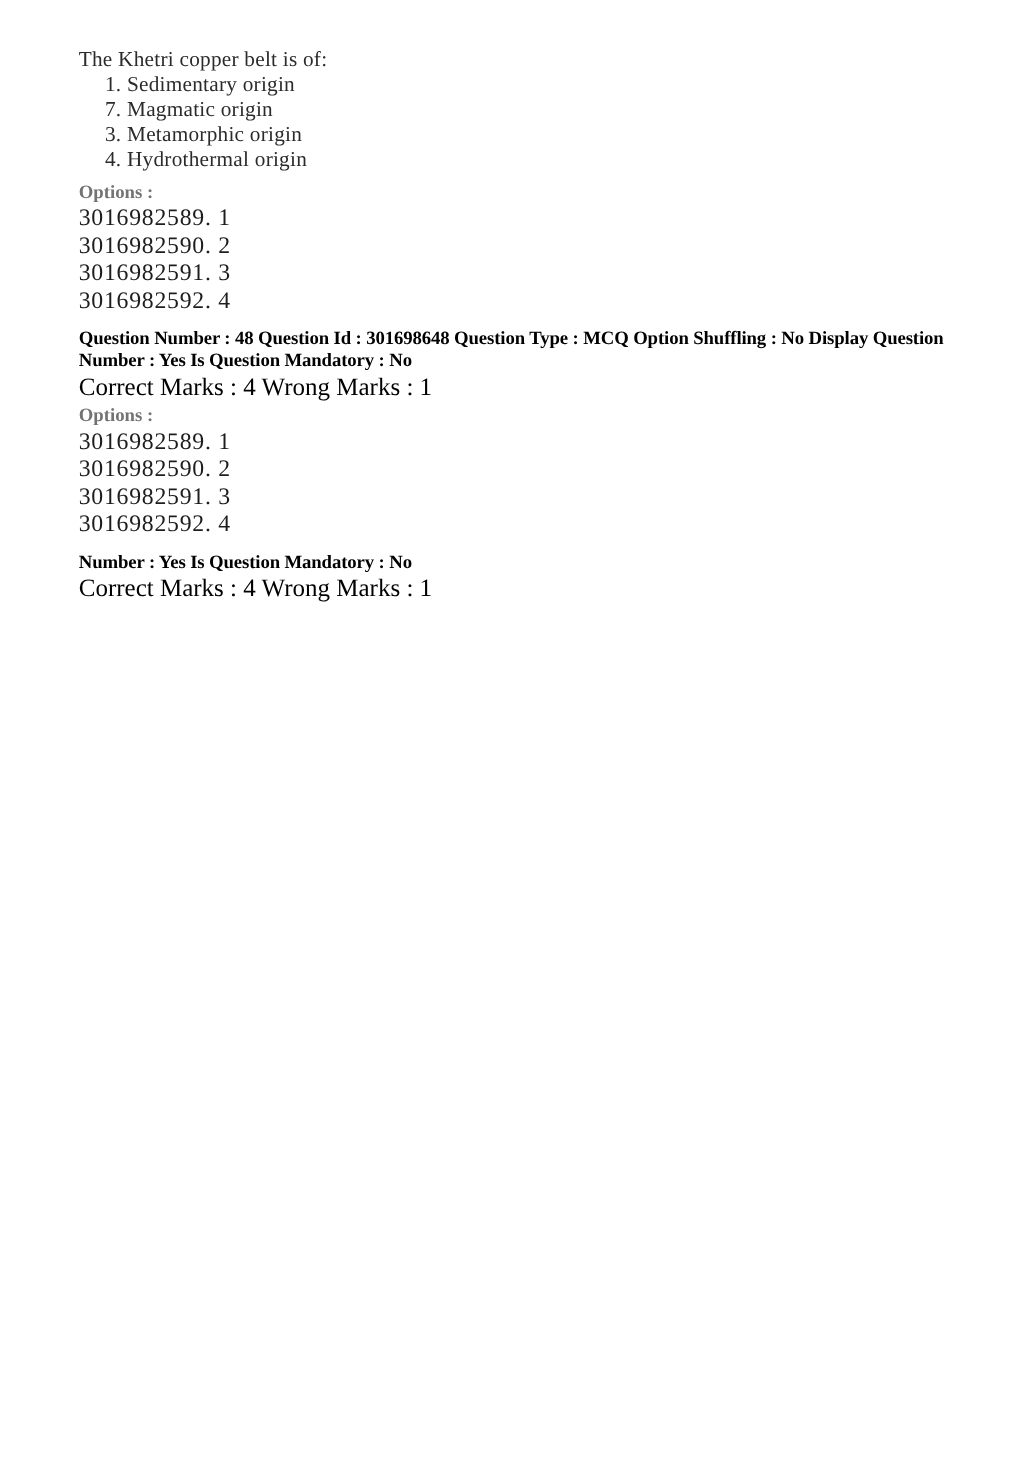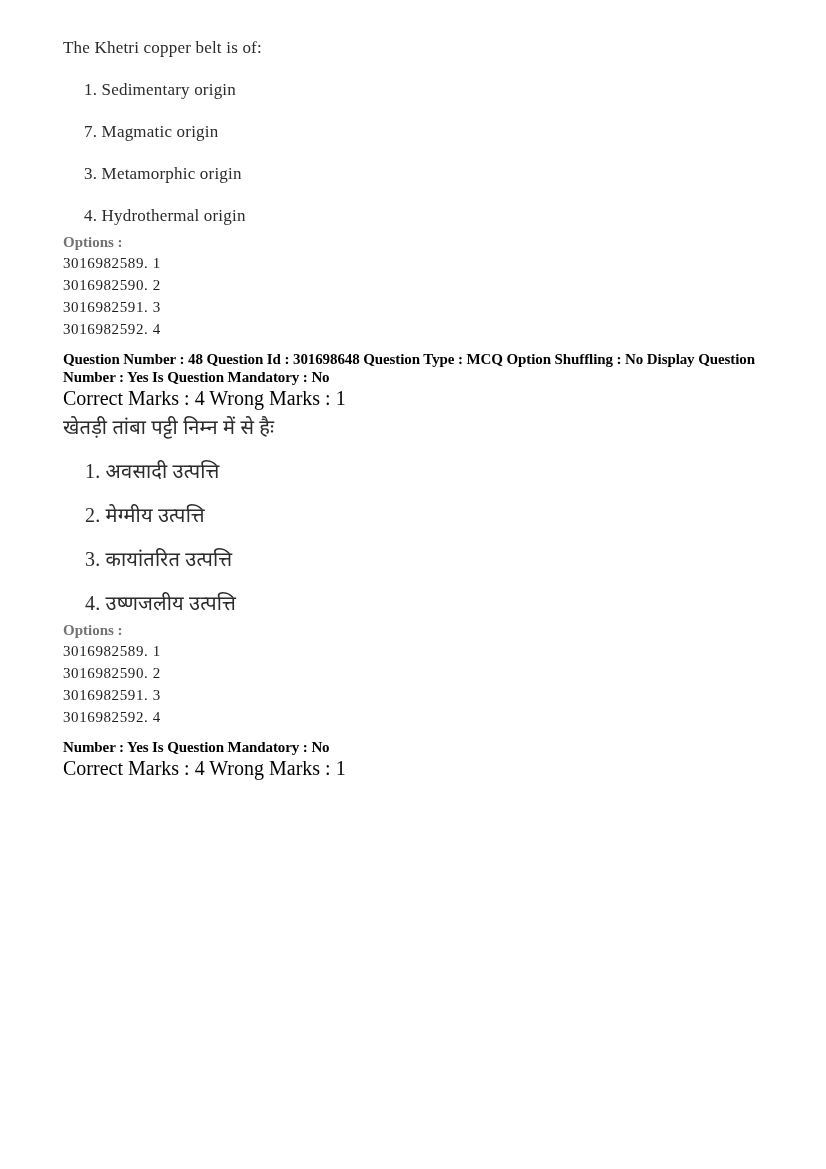--- a/index.html
+++ b/index.html
@@ -23,33 +23,32 @@
     filter: blur(0.35px);
     letter-spacing: 0.2px;
   }
   .q-text-en {
     font-size: 17px;
     line-height: 20px;
   }
   .q-options-en { list-style: none; }
   .q-option-en {
     margin-left: 21px;
-    margin-top: 22px;
     font-size: 17px;
     line-height: 20px;
   }
   .options-label {
     margin-top: 7px;
     font-size: 15px;
     line-height: 19px;
     font-weight: bold;
     color: #737373;
   }
   .option-id-row {
-    font-size: 15px;
+    font-size: 19px;
     line-height: 22px;
     color: #1d1d1d;
     letter-spacing: 0.6px;
   }
   .meta-block {
     margin-top: 10px;
     width: 706px;
   }
   .meta-line {
     font-size: 15px;
@@ -100,29 +99,20 @@
       <div class="option-id-row">3016982591. 3</div>
       <div class="option-id-row">3016982592. 4</div>
     </section>
 
     <section class="meta-block">
       <p class="meta-line">Question Number : 48 Question Id : 301698648 Question Type : MCQ Option Shuffling : No Display Question</p>
       <p class="meta-line">Number : Yes Is Question Mandatory : No</p>
       <p class="marks-line">Correct Marks : 4 Wrong Marks : 1</p>
     </section>
 
-    <section>
-      <p class="q-text-hi img-text">खेतड़ी तांबा पट्टी निम्न में से हैः</p>
-      <ul class="q-options-hi">
-        <li class="q-option-hi img-text">1. अवसादी उत्पत्ति</li>
-        <li class="q-option-hi img-text">2. मेग्मीय उत्पत्ति</li>
-        <li class="q-option-hi img-text">3. कायांतरित उत्पत्ति</li>
-        <li class="q-option-hi img-text">4. उष्णजलीय उत्पत्ति</li>
-      </ul>
-    </section>
 
     <section>
       <p class="options-label options-label-2">Options :</p>
       <div class="option-id-row">3016982589. 1</div>
       <div class="option-id-row">3016982590. 2</div>
       <div class="option-id-row">3016982591. 3</div>
       <div class="option-id-row">3016982592. 4</div>
     </section>
 
     <section class="meta-block">

